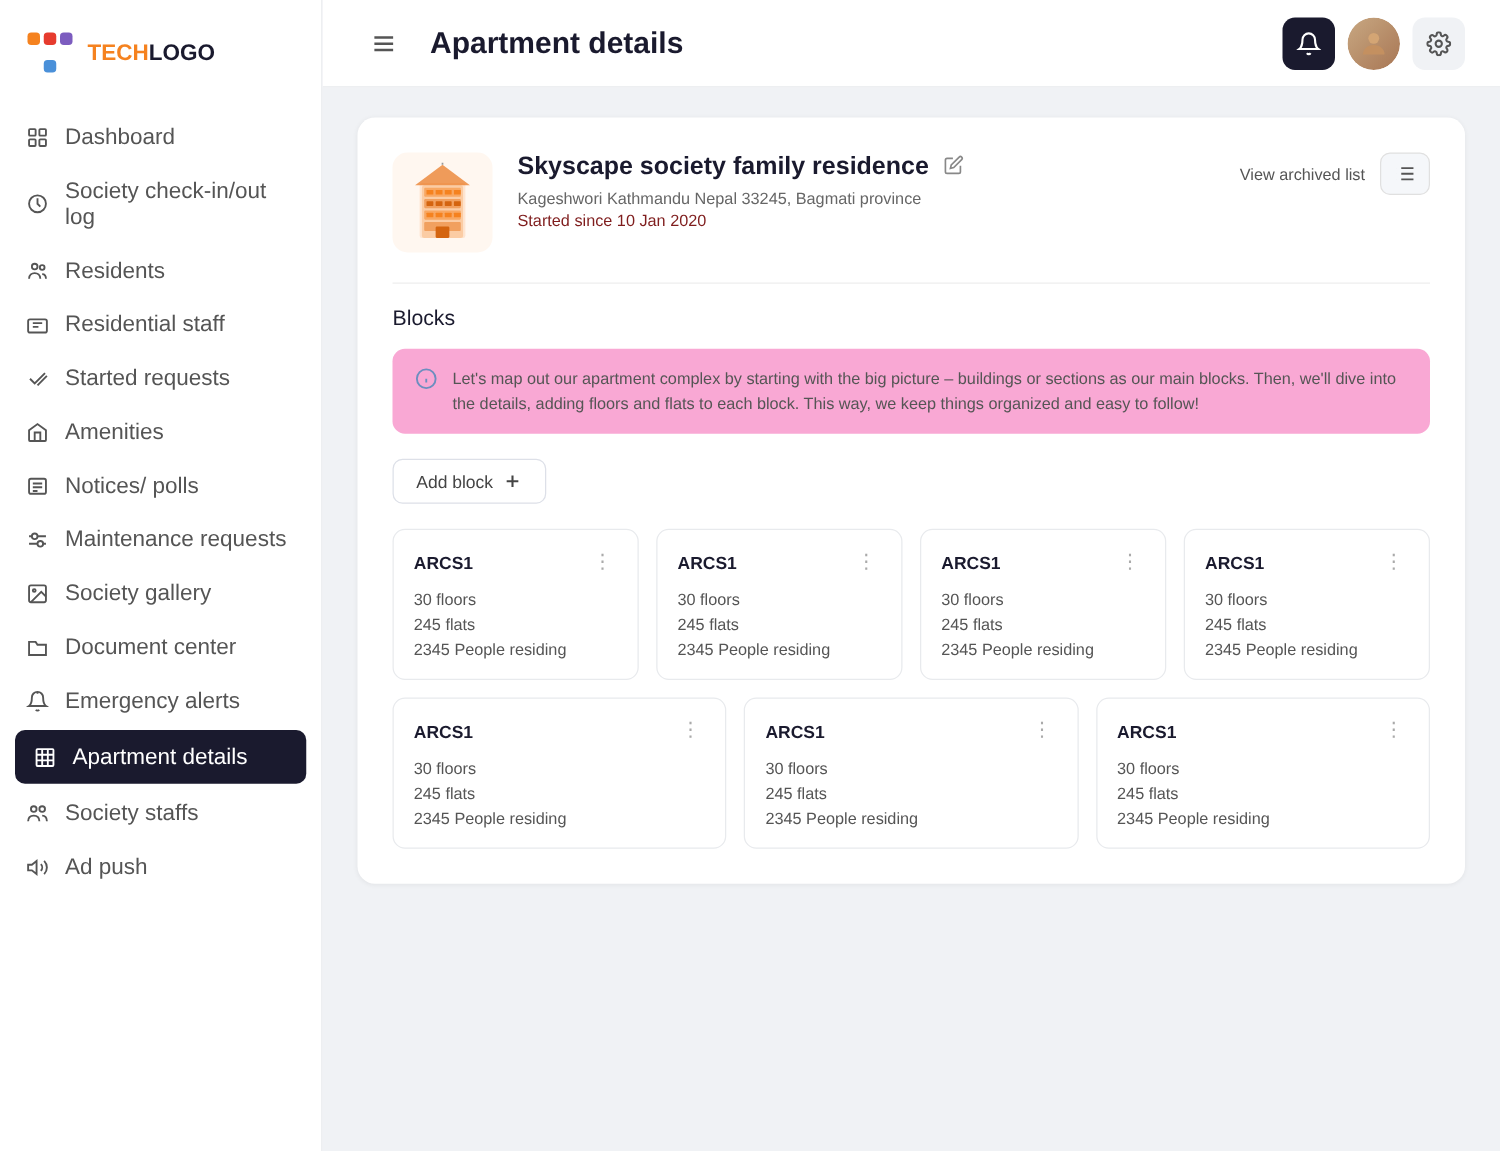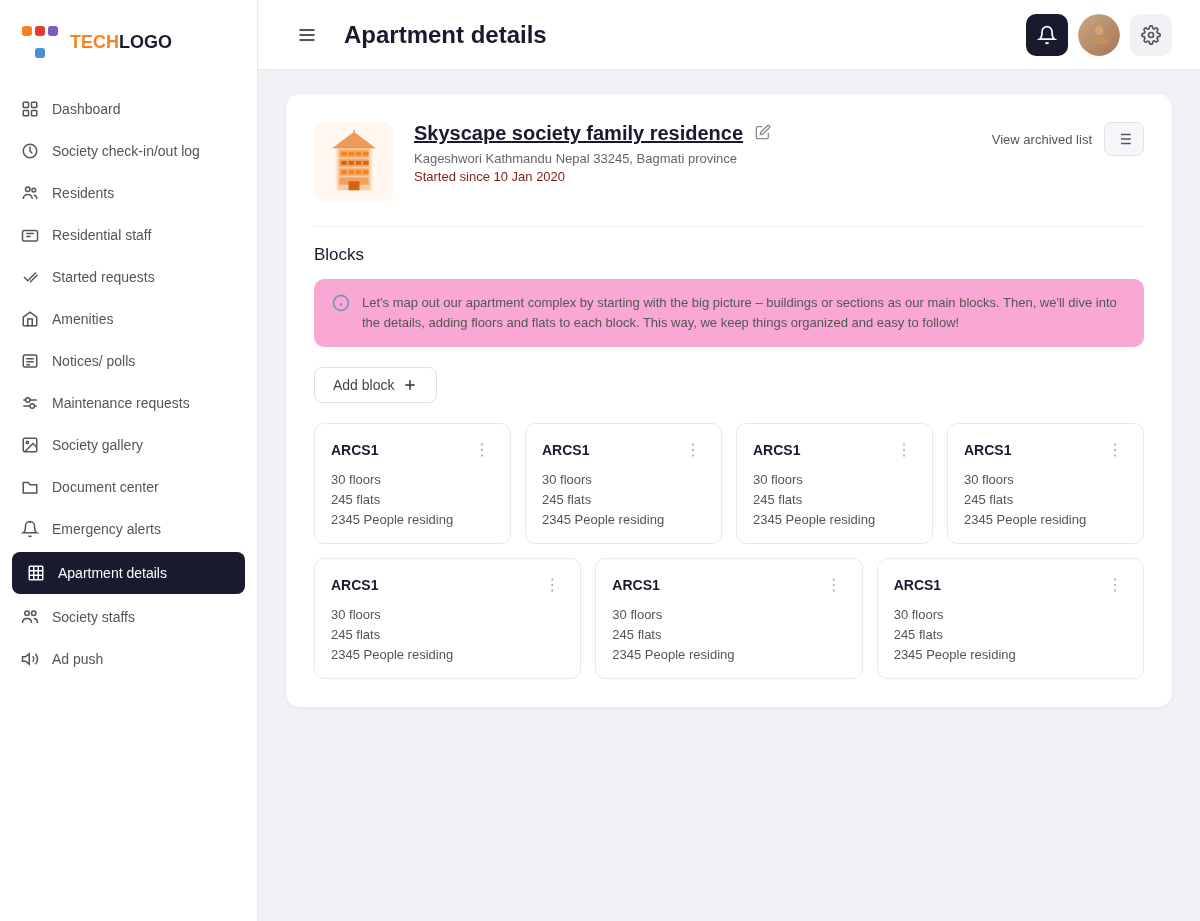--- a/index.html
+++ b/index.html
@@ -43,21 +43,21 @@
     .logo-text span { color: #f5821f; }
 
     .nav-list { list-style: none; padding: 8px 0; flex: 1; overflow-y: auto; }
     .nav-item {
       display: flex;
       align-items: center;
       gap: 12px;
       padding: 11px 20px;
       cursor: pointer;
       color: #555;
-      font-size: 14px;
+      font-size: 18px;
       border-radius: 0;
       transition: background 0.15s;
     }
     .nav-item.active {
       background: #1a1a2e;
       color: #fff;
       border-radius: 8px;
       margin: 2px 12px;
       padding: 11px 14px;
     }
@@ -166,21 +166,20 @@
     .society-name-row {
       display: flex;
       align-items: center;
       gap: 10px;
       margin-bottom: 6px;
     }
     .society-name {
       font-size: 20px;
       font-weight: 700;
       color: #1a1a2e;
-      text-decoration: underline;
     }
     .edit-btn {
       background: none;
       border: none;
       cursor: pointer;
       color: #888;
       padding: 2px;
     }
     .society-address { font-size: 13px; color: #666; margin-bottom: 3px; }
     .society-since { font-size: 13px; color: #7f1d1d; }

